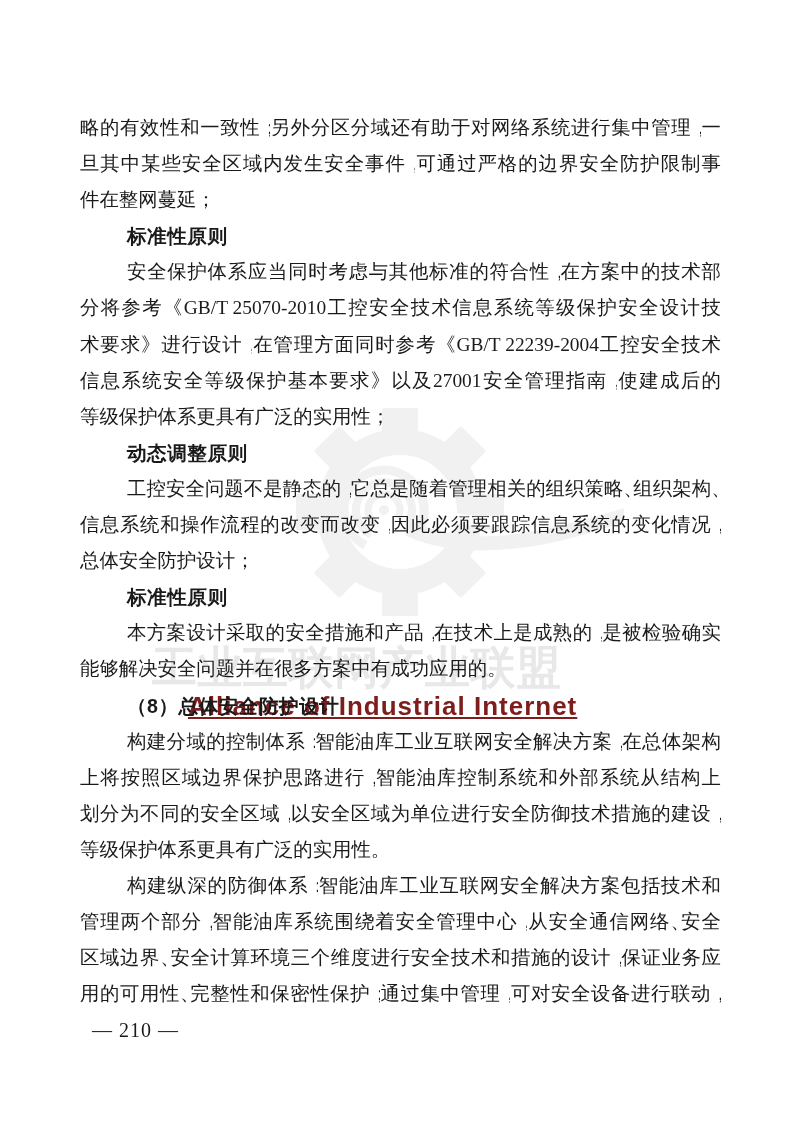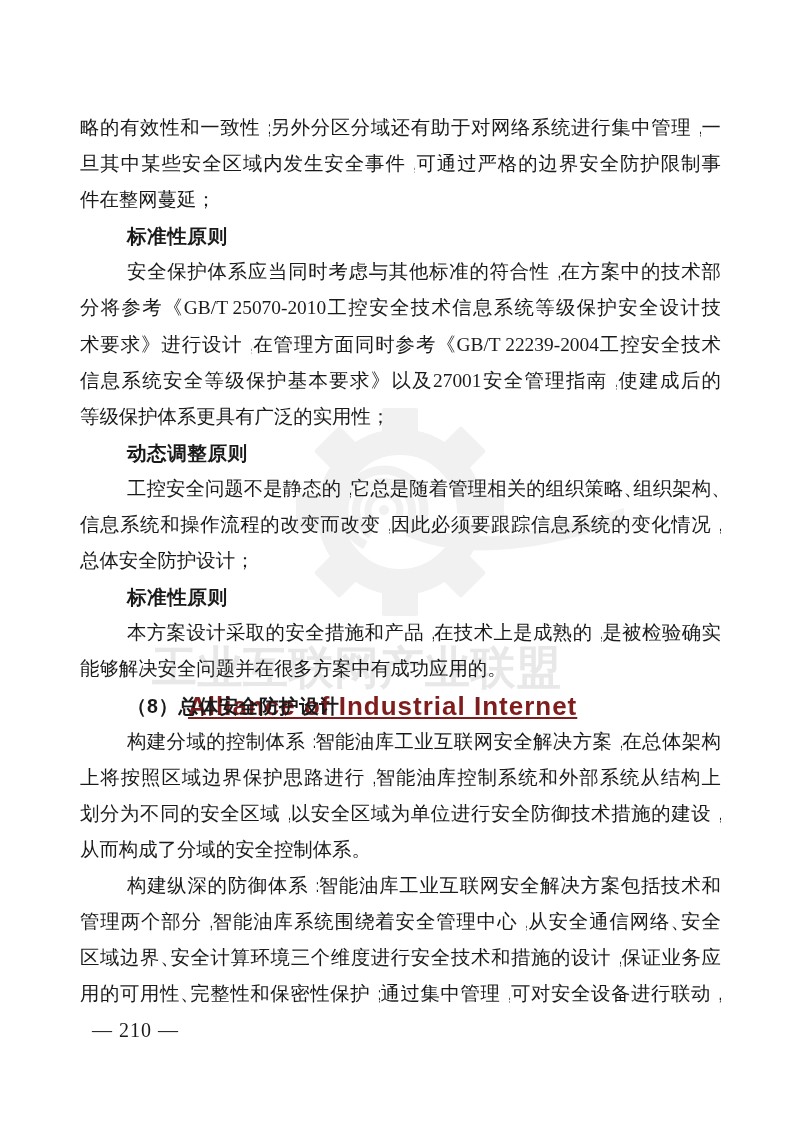--- a/index.html
+++ b/index.html
@@ -472,21 +472,21 @@
         <span class="tok">御</span>
         <span class="tok">技</span>
         <span class="tok">术</span>
         <span class="tok">措</span>
         <span class="tok">施</span>
         <span class="tok">的</span>
         <span class="tok">建</span>
         <span class="tok">设</span>
         <span class="tok punct">，</span>
       </div>
-      <div class="line">从而构成了分域的安全控制体系。</div>
+      <div class="line">等级保护体系更具有广泛的实用性。</div>
       <div class="line indent justify">
         <span class="tok">构</span>
         <span class="tok">建</span>
         <span class="tok">纵</span>
         <span class="tok">深</span>
         <span class="tok">的</span>
         <span class="tok">防</span>
         <span class="tok">御</span>
         <span class="tok">体</span>
         <span class="tok">系</span>

